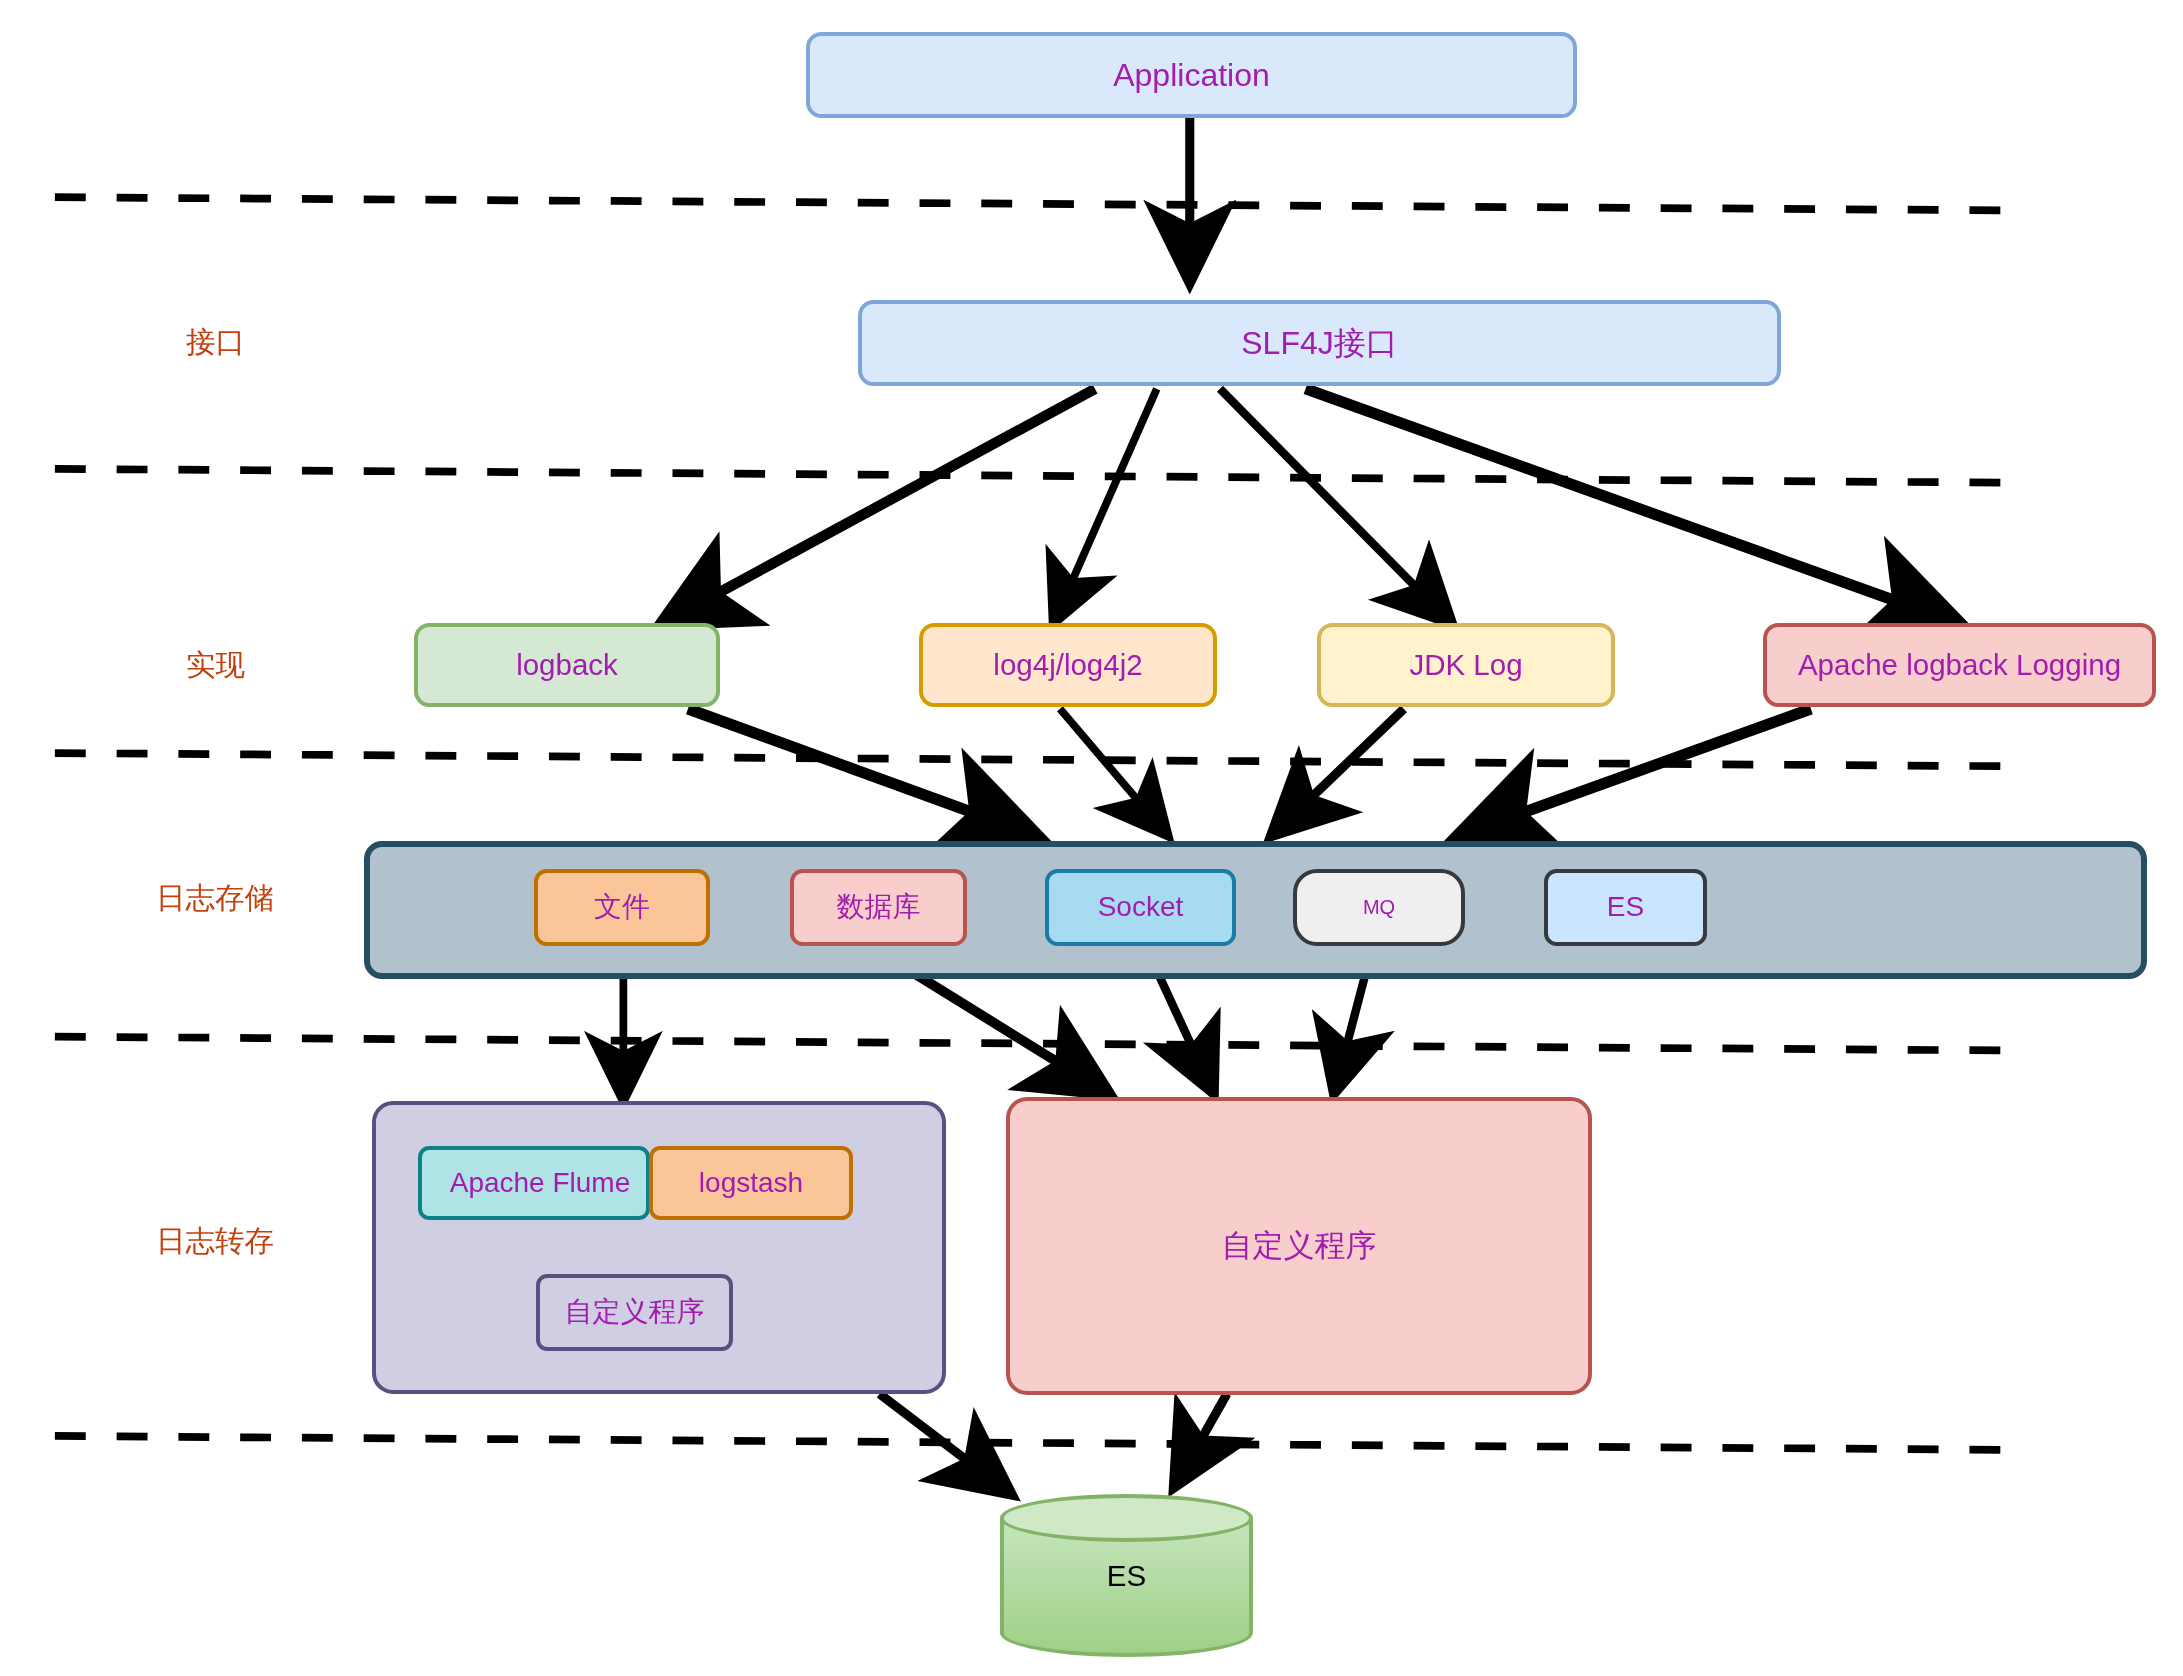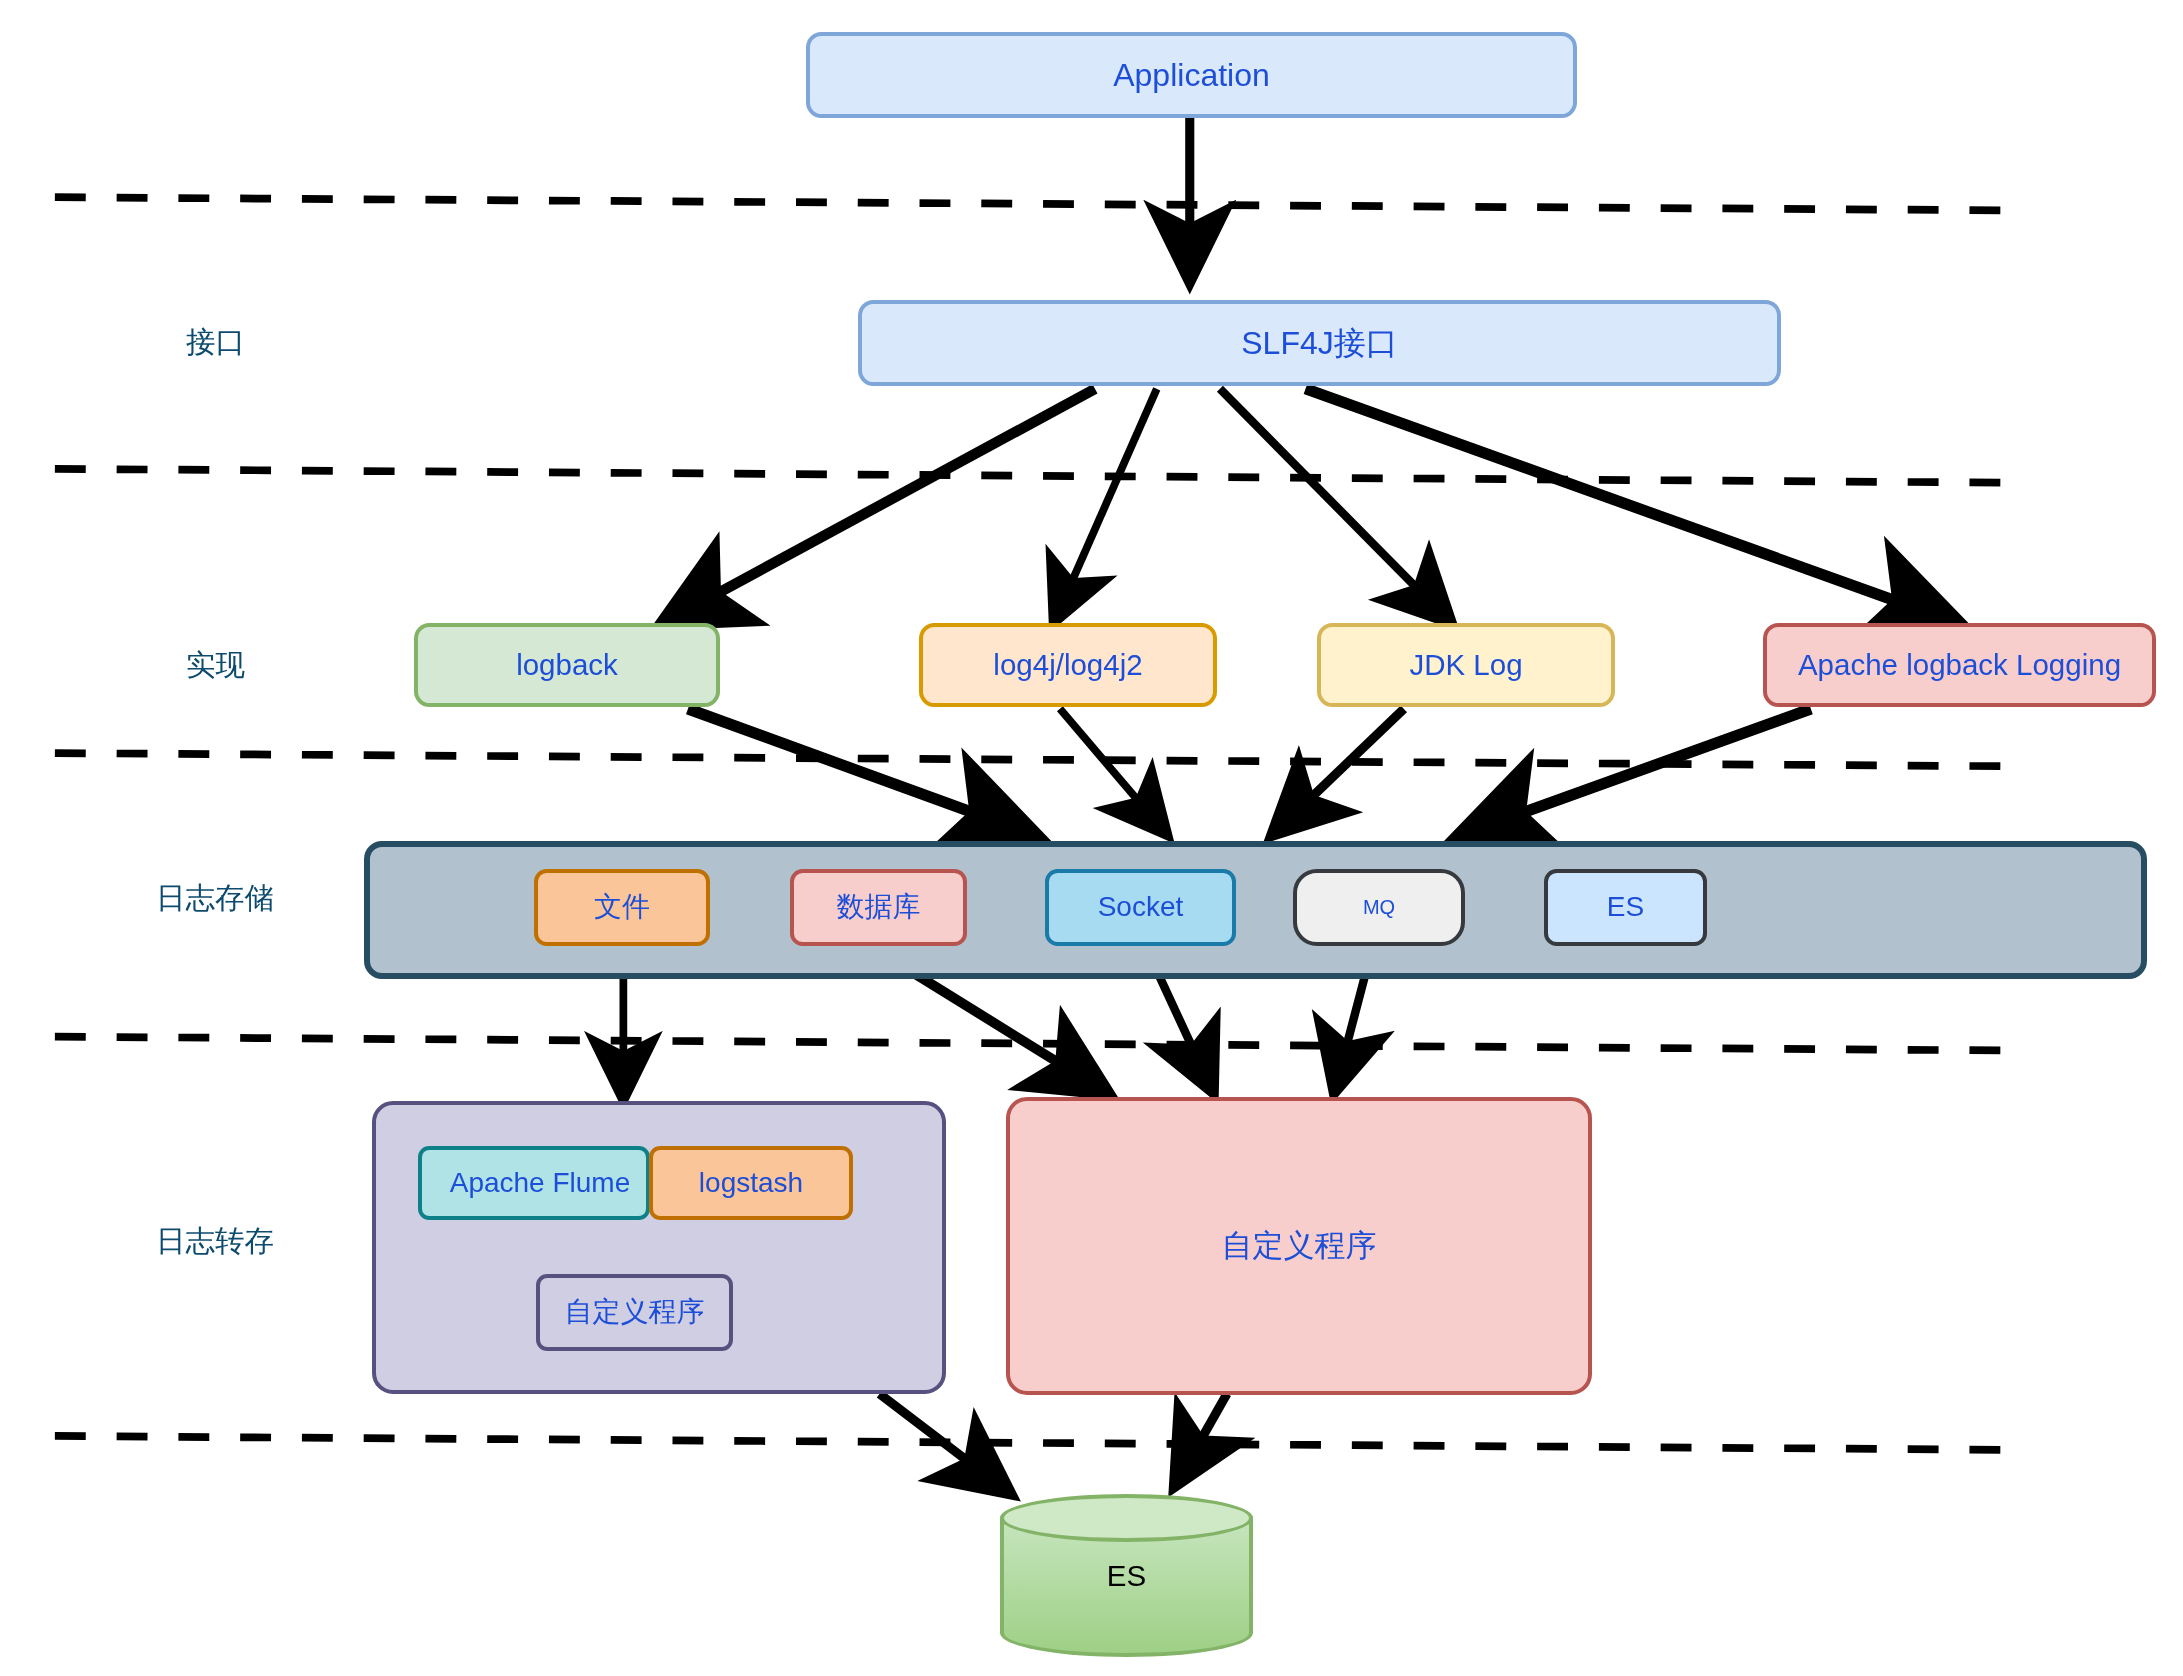--- a/index.html
+++ b/index.html
@@ -23,27 +23,27 @@
     height: 1676px;
     pointer-events: none;
   }
   .node {
     position: absolute;
     box-sizing: border-box;
     display: flex;
     align-items: center;
     justify-content: center;
     text-align: center;
-    color: #1d4ed8;
+    color: #a21caf;
     line-height: 1.15;
     z-index: 5;
   }
   .lane-label {
     position: absolute;
-    color: #0c4a6e;
+    color: #c2410c;
     font-size: 29.5px;
     white-space: nowrap;
     z-index: 4;
   }
   .rbox {
     border-radius: 15.4px;
     border-style: solid;
   }
   
   .app-box,

